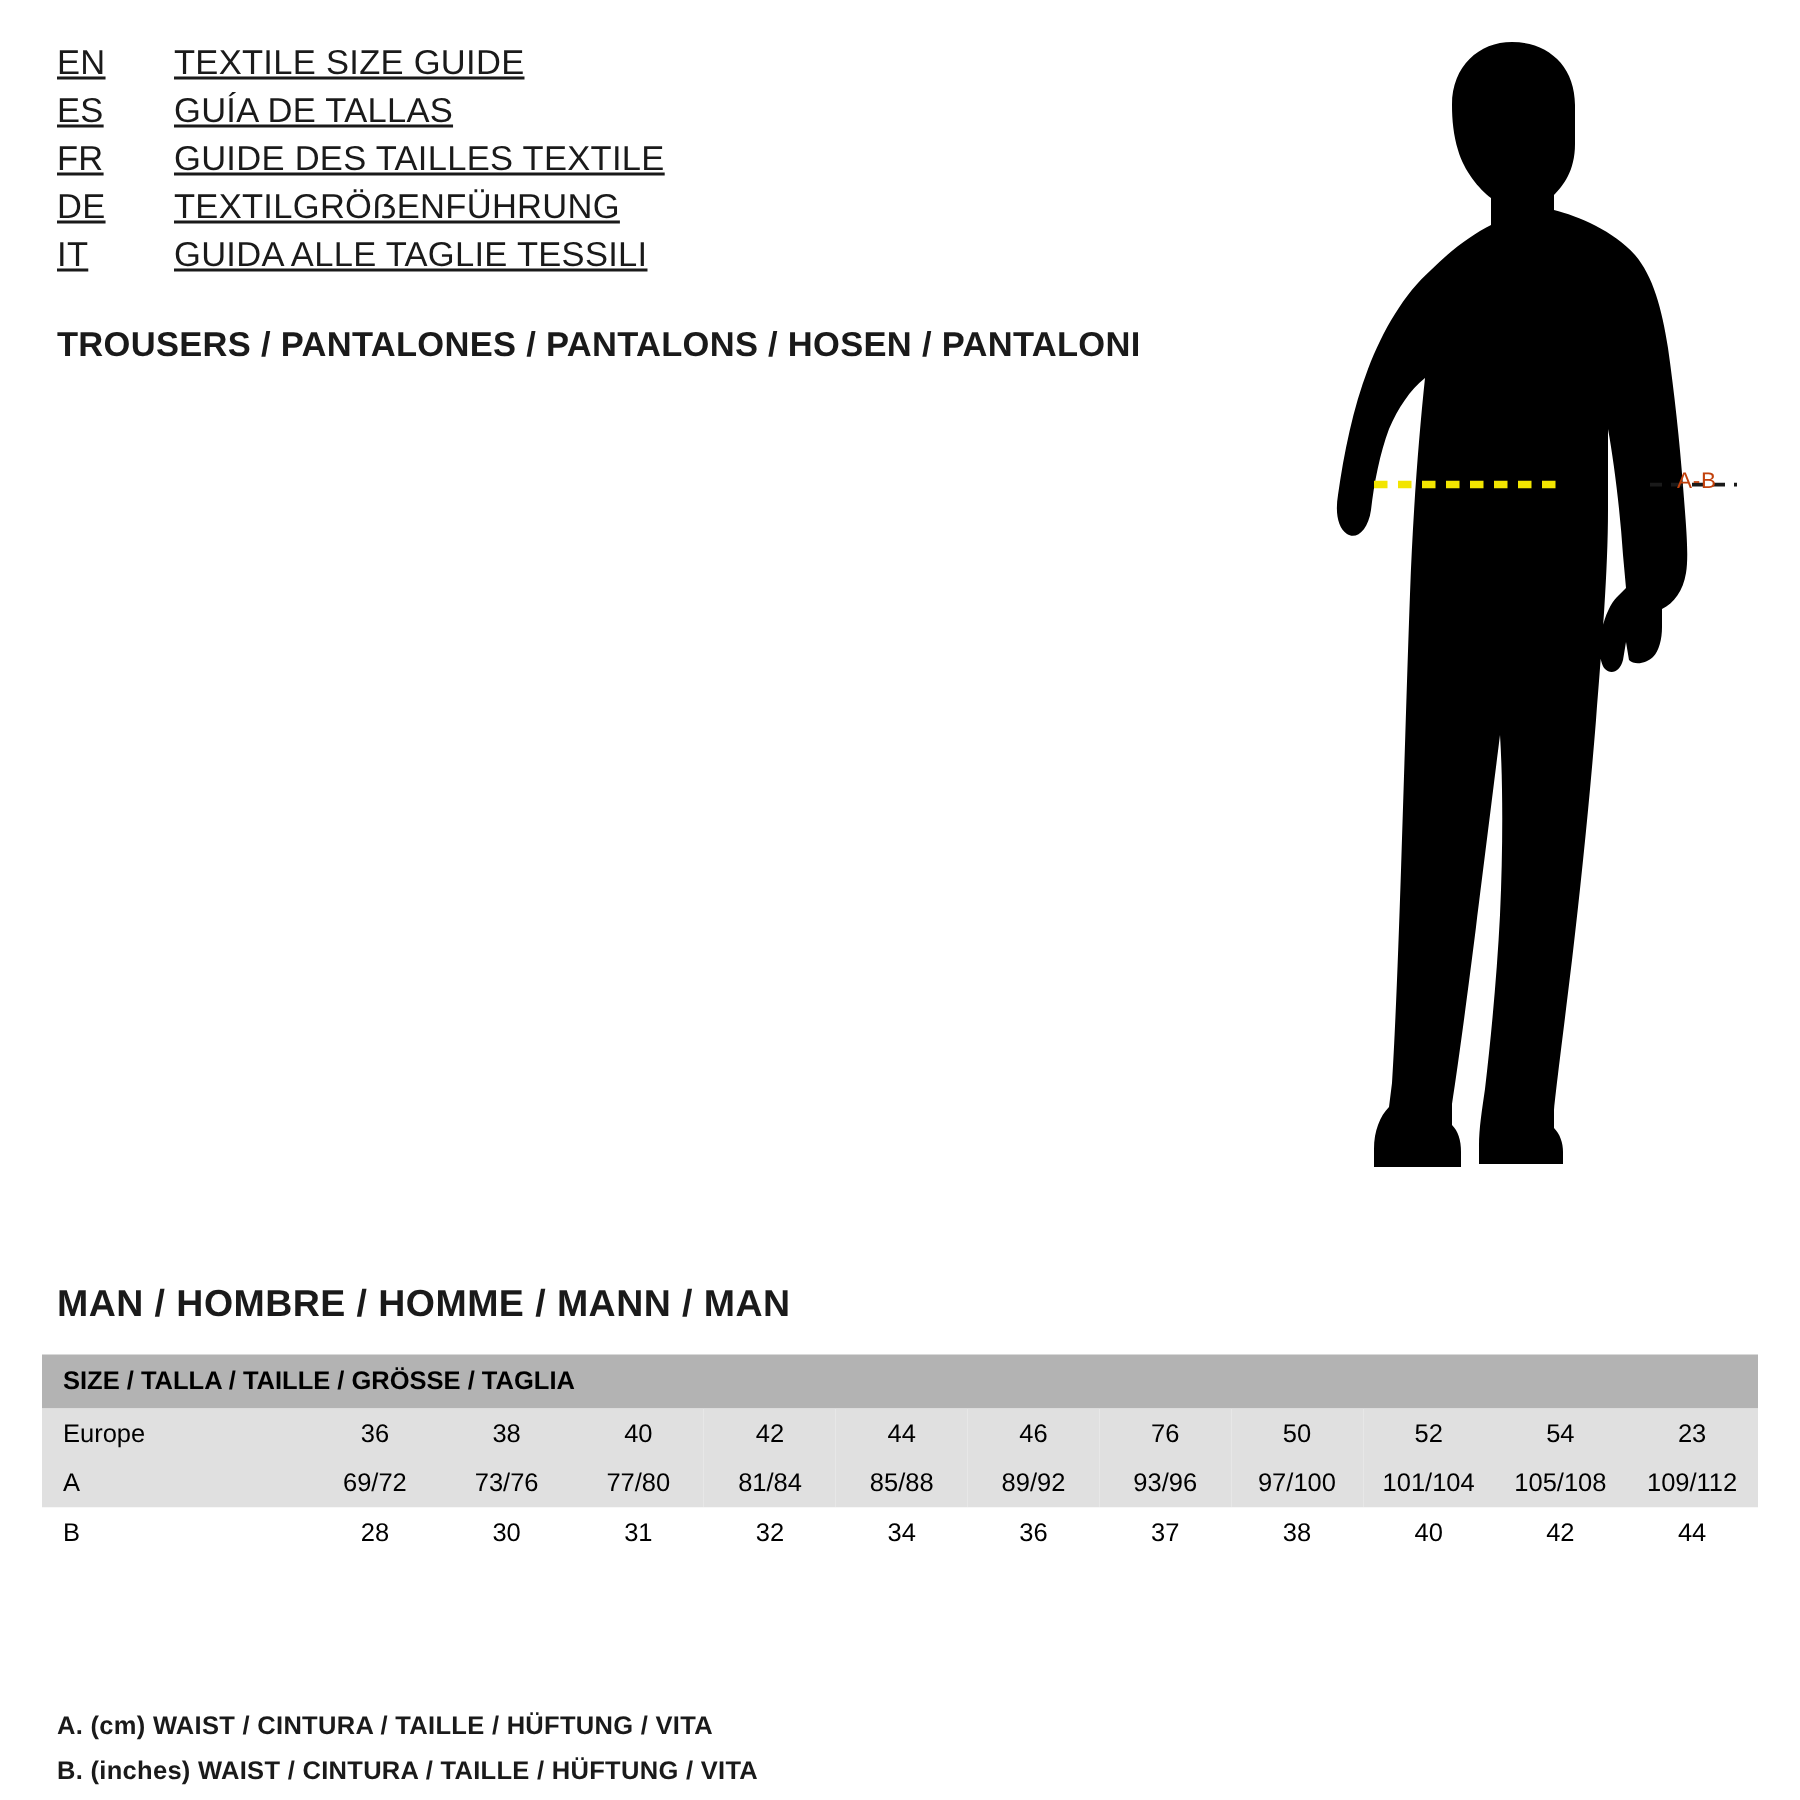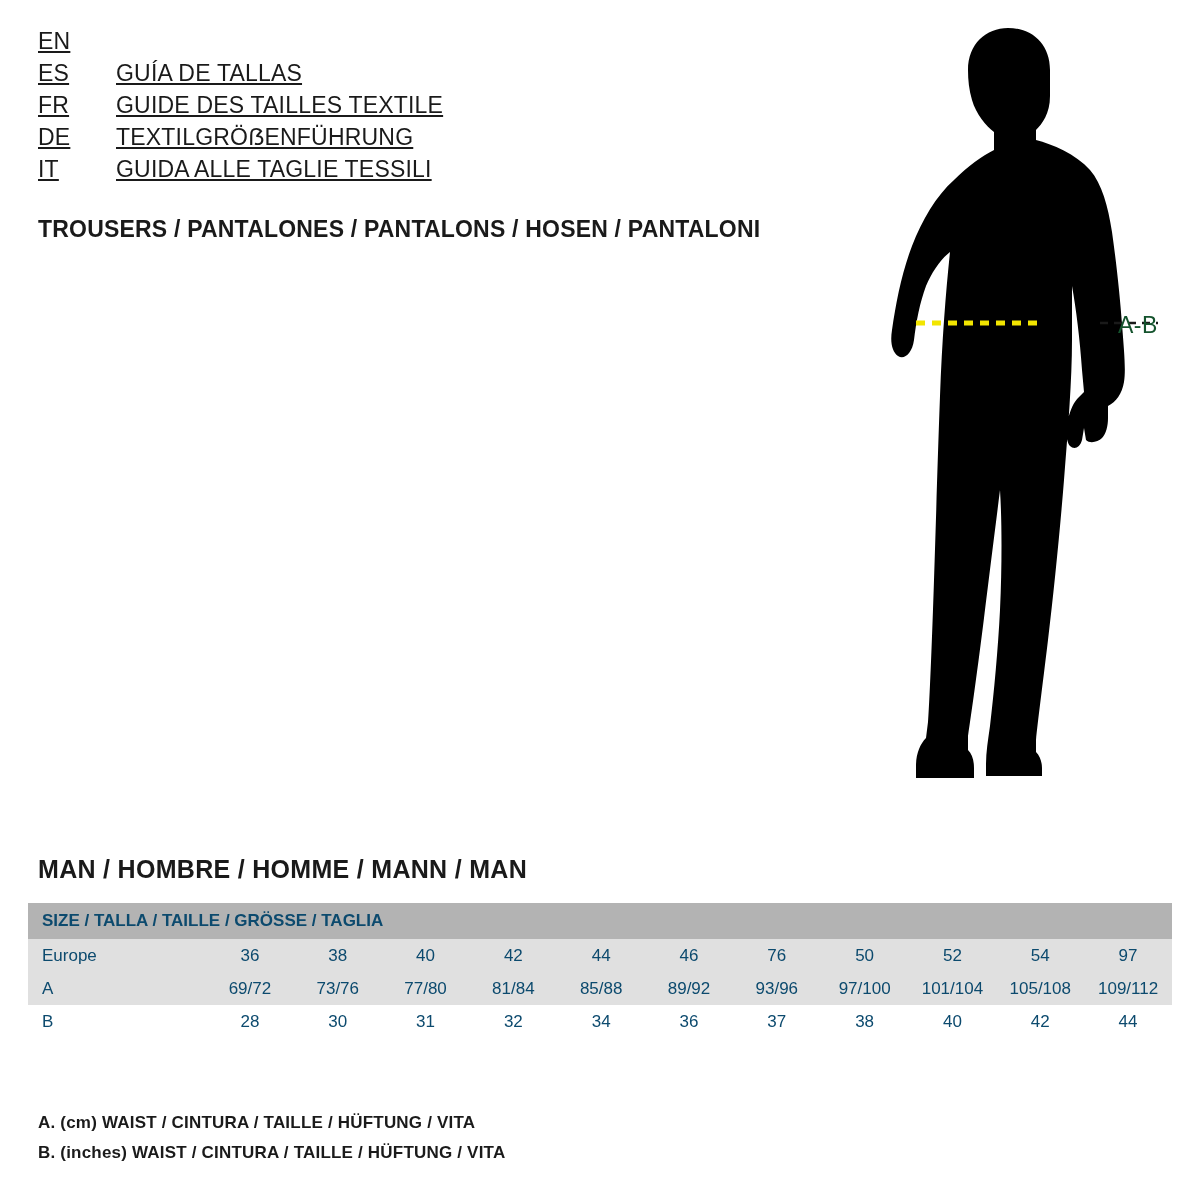--- a/index.html
+++ b/index.html
@@ -58,22 +58,22 @@
     top: 10px;
     width: 400px;
     height: 800px;
   }
   .figure-svg { display: block; }
 
   .ab-label {
     position: absolute;
     left: 1118px;
     top: 312px;
-    font-size: 23px;
-    color: #14532d;
+    font-size: 15px;
+    color: #c2410c;
     letter-spacing: 0.5px;
   }
 
   
   .section-title {
     position: absolute;
     left: 38px;
     top: 855px;
     font-size: 25px;
     font-weight: bold;
@@ -86,21 +86,21 @@
     left: 28px;
     top: 903px;
     width: 1144px;
     border-collapse: collapse;
     table-layout: fixed;
   }
   .size-table th,
   .size-table td {
     font-size: 17px;
     font-weight: normal;
-    color: #0c4a6e;
+    color: #000000;
     height: 33px;
     padding: 0;
     text-align: center;
     vertical-align: middle;
   }
   .size-table th.head-label,
   .size-table td.row-label {
     text-align: left;
     padding-left: 14px;
     width: 178px;
@@ -110,37 +110,38 @@
     font-weight: bold;
     height: 36px;
   }
   tr.shade td { background: #e0e0e0; }
   tr.plain td { background: #ffffff; }
 
   
   .footnotes {
     position: absolute;
     left: 38px;
-    top: 1108px;
+    top: 1136px;
   }
   .footnote {
     font-size: 17px;
     font-weight: bold;
     letter-spacing: 0.2px;
     color: #1a1a1a;
     line-height: 30px;
     white-space: nowrap;
   }
 </style>
 </head>
 <body>
 
 <div class="lang-block">
   <div class="lang-row">
     <span class="lang-code">EN</span>
+    <span class="lang-text">TEXTILE SIZE GUIDE</span>
   </div>
   <div class="lang-row">
     <span class="lang-code">ES</span>
     <span class="lang-text">GUÍA DE TALLAS</span>
   </div>
   <div class="lang-row">
     <span class="lang-code">FR</span>
     <span class="lang-text">GUIDE DES TAILLES TEXTILE</span>
   </div>
   <div class="lang-row">
@@ -241,21 +242,21 @@
       <td>36</td>
       <td>38</td>
       <td>40</td>
       <td>42</td>
       <td>44</td>
       <td>46</td>
       <td>76</td>
       <td>50</td>
       <td>52</td>
       <td>54</td>
-      <td>97</td>
+      <td>23</td>
     </tr>
 
 
     <tr class="shade">
       <td class="row-label">A</td>
       <td>69/72</td>
       <td>73/76</td>
       <td>77/80</td>
       <td>81/84</td>
       <td>85/88</td>

